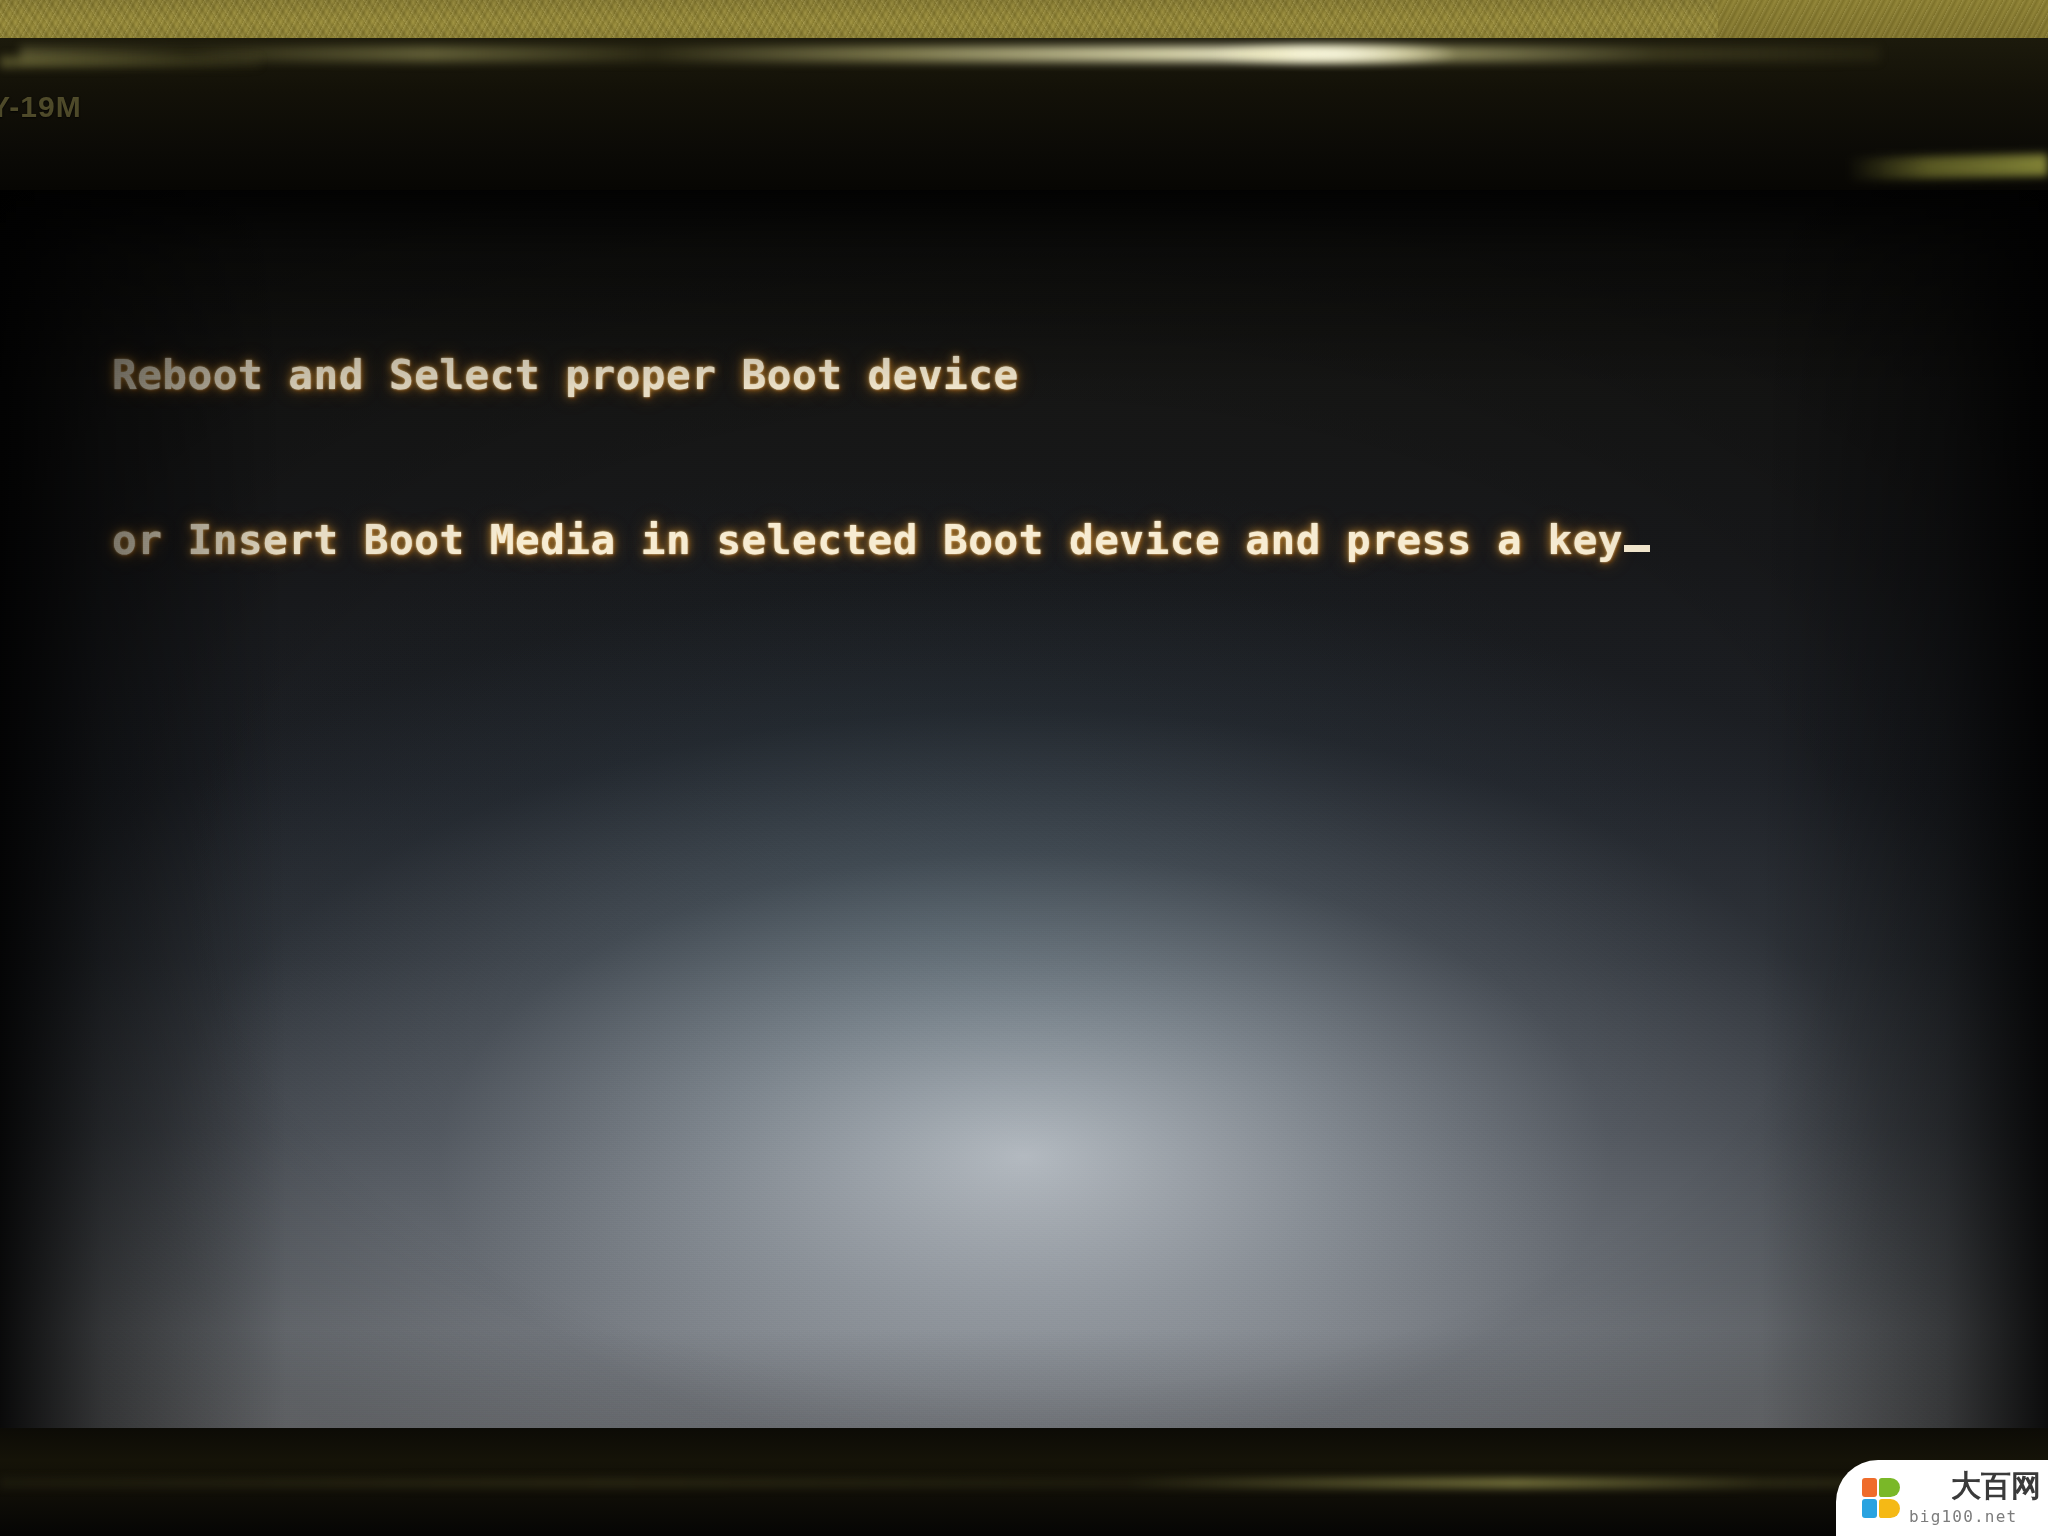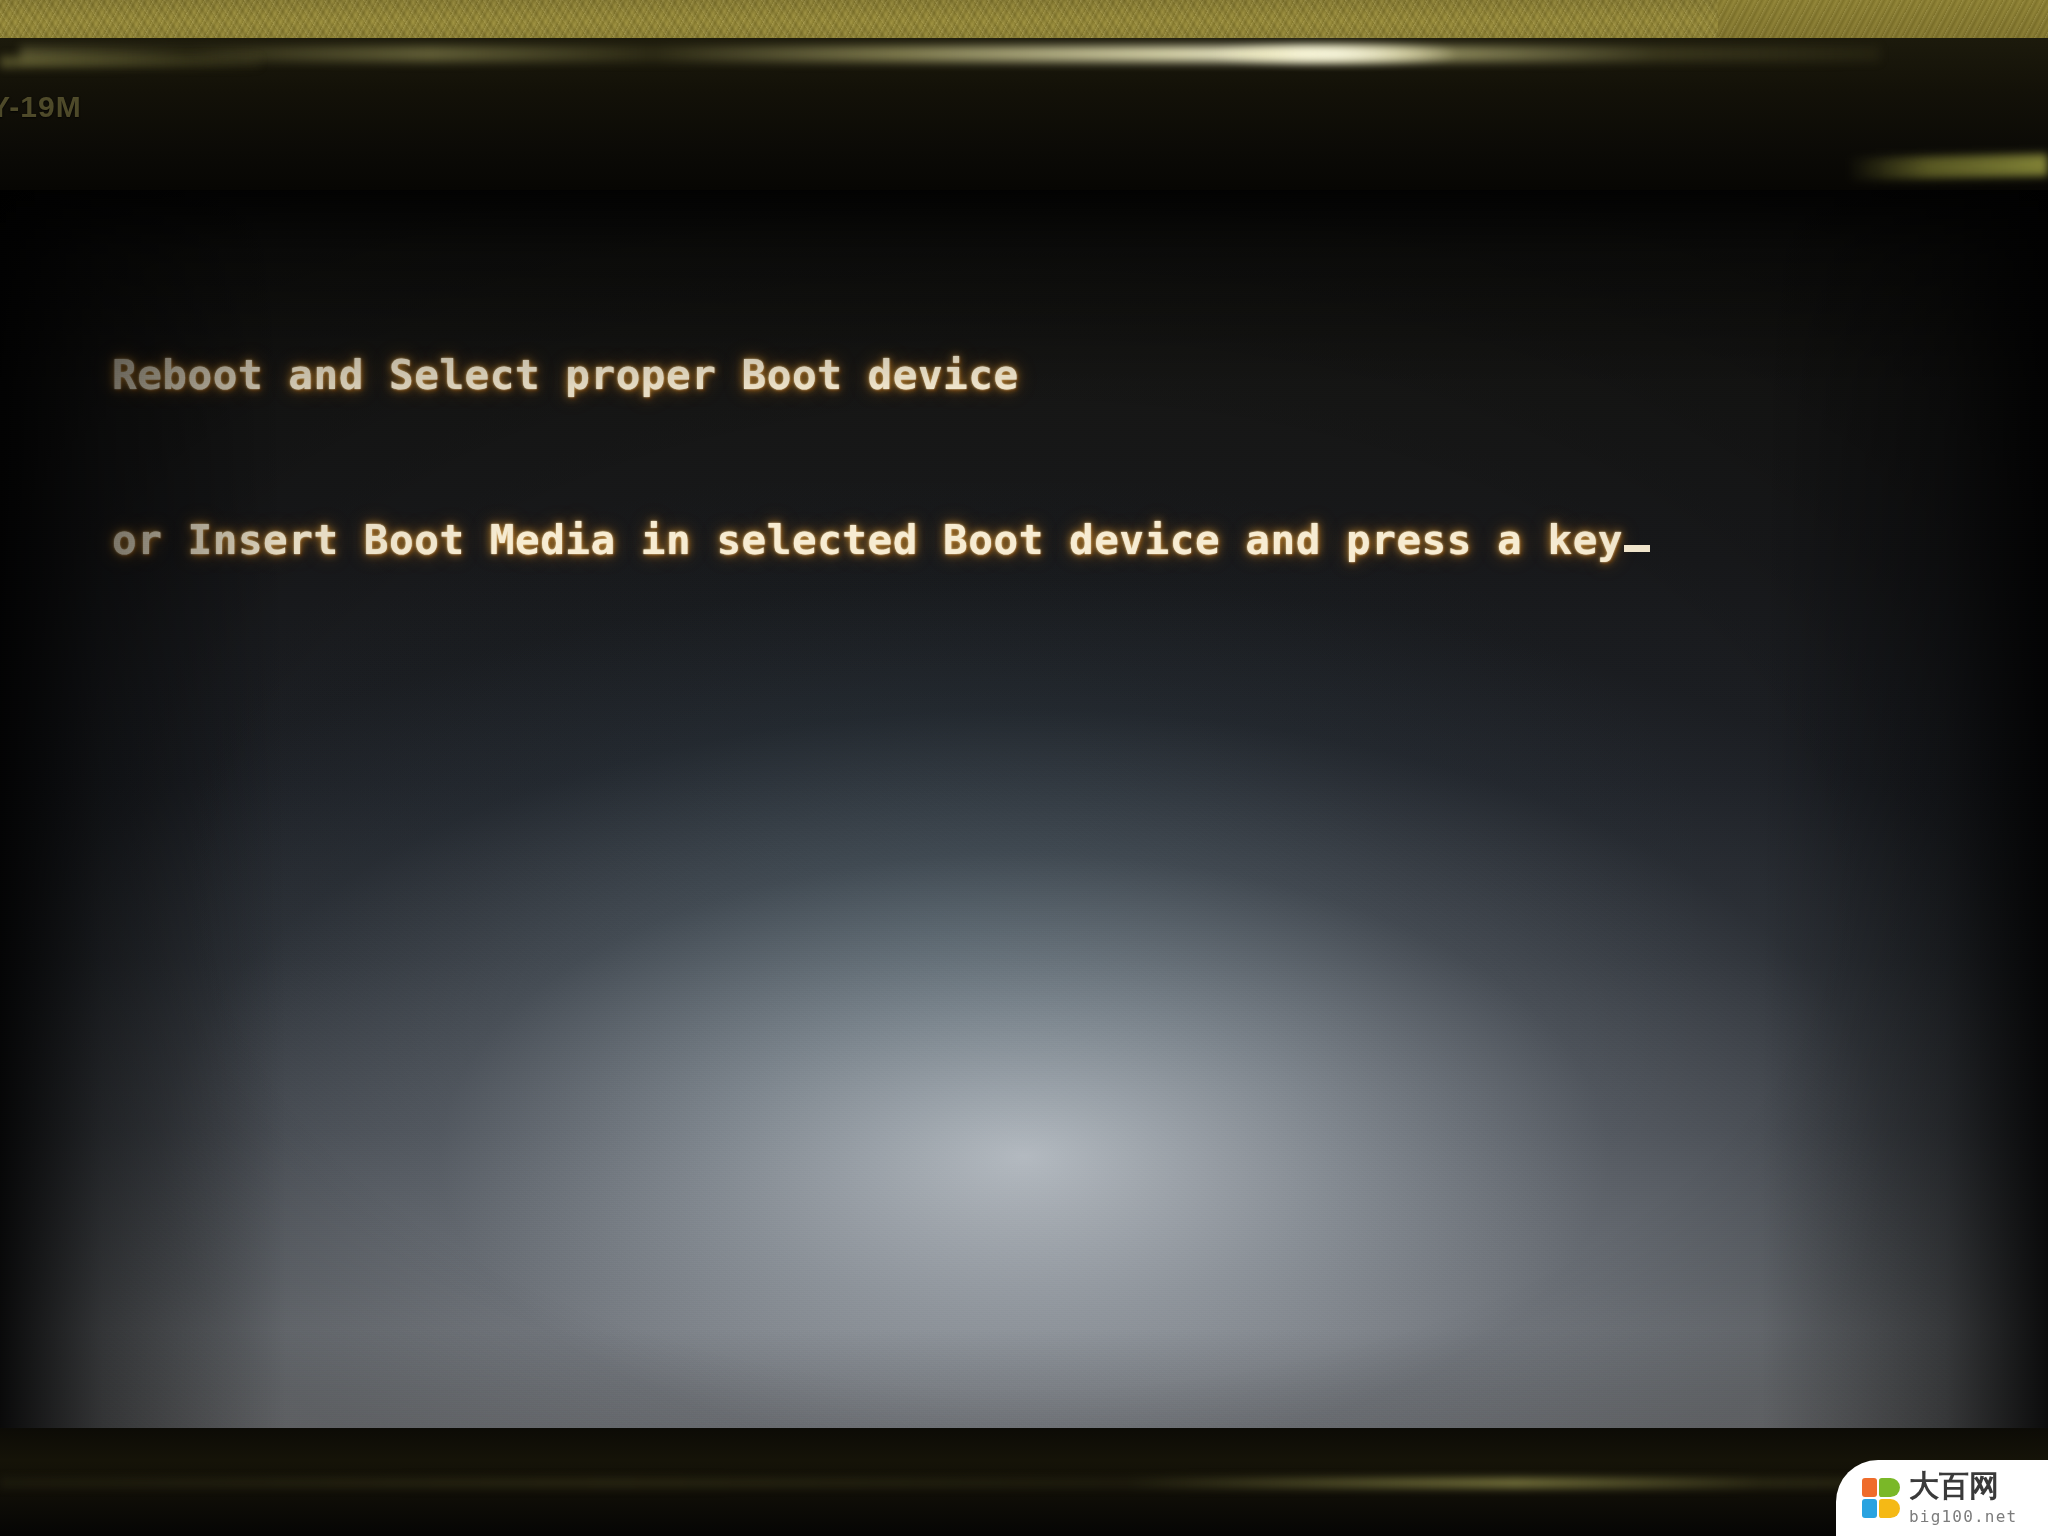--- a/index.html
+++ b/index.html
@@ -297,20 +297,21 @@
   .wm-sq.bl { background: #2aa3e0; }
   .wm-sq.br { background: #f5b915; border-top-right-radius: 10px; border-bottom-right-radius: 10px; }
   .wm-txt { display: flex; flex-direction: column; justify-content: center; }
   .wm-cn {
     font-family: "DejaVu Sans", sans-serif;
     font-size: 30px;
     font-weight: 700;
     color: #3a3a3a;
     line-height: 1.05;
     letter-spacing: 0px;
+    margin-left: 42px;
   }
   .wm-en {
     font-family: "DejaVu Sans Mono", "Liberation Mono", monospace;
     font-size: 16px;
     color: #7c7c7c;
     letter-spacing: 1.2px;
     line-height: 1.2;
     margin-top: 6px;
   }
 </style>

